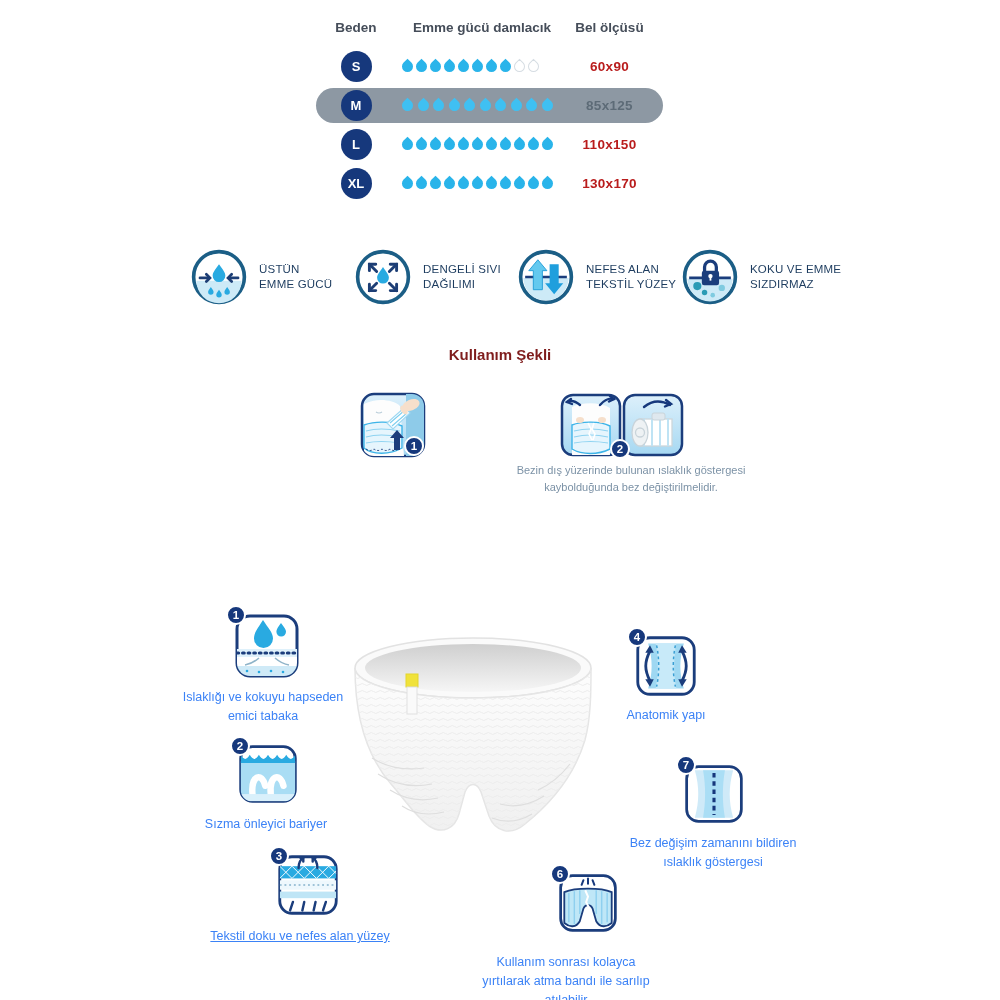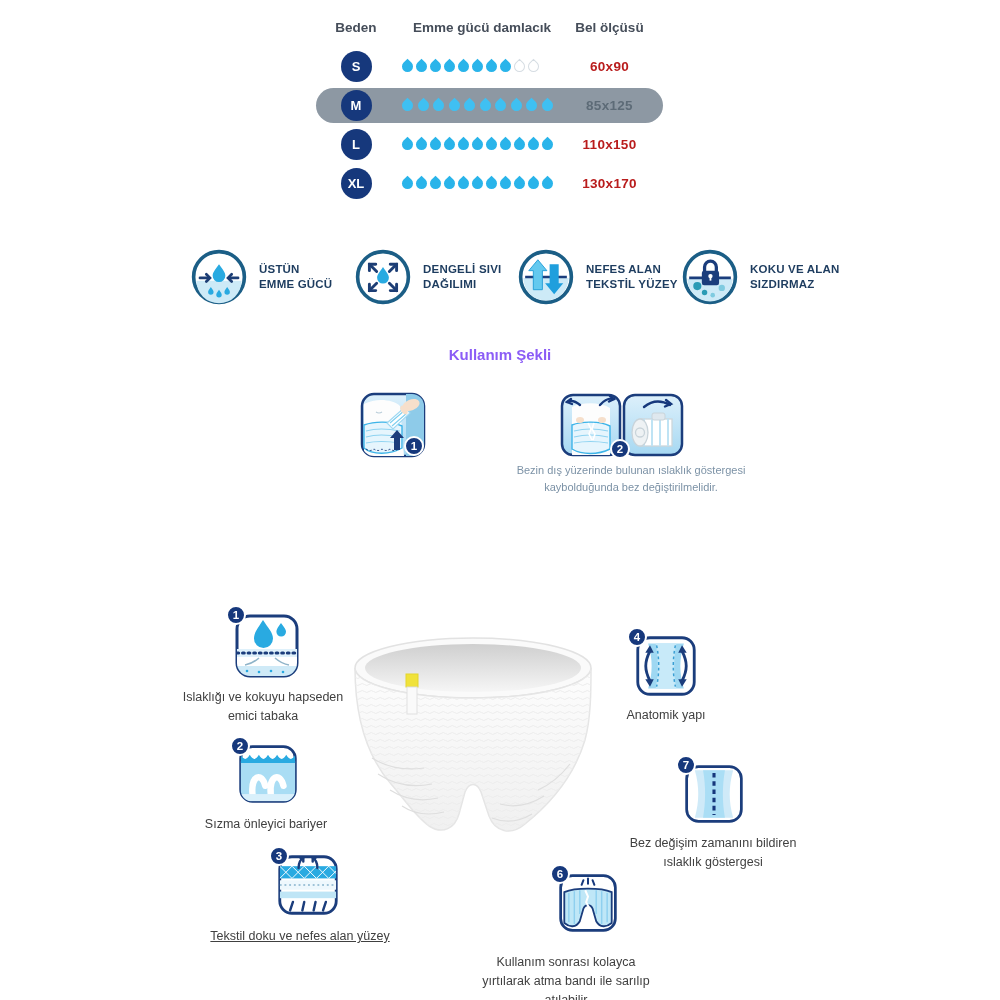--- a/index.html
+++ b/index.html
@@ -26,35 +26,35 @@
   .drop{width:11px;height:11px;border-radius:0 50% 50% 50%;transform:rotate(45deg);flex:0 0 auto;}
   .drop.filled{background:#29b4ea;}
   .highlighted .drop.filled{background:#3fc0f2;}
   .drop.empty{background:#fff;border:1.5px solid #d6dde3;box-sizing:border-box;}
   .col-waist{width:95px;text-align:center;font-weight:700;font-size:13.5px;color:#b91c1c;letter-spacing:.3px;}
   .highlighted .col-waist{color:#5d6b77;}
 
   
   .feature-item{position:absolute;top:248px;display:flex;align-items:center;}
   .feature-item .fi-circle{width:58px;height:58px;flex:0 0 auto;}
-  .feature-label{margin-left:11px;font-weight:700;font-size:11.5px;line-height:1.28;
+  .feature-label{margin-left:11px;font-weight:400;font-size:11.5px;line-height:1.28;
       color:#1d3c5f;letter-spacing:.2px;white-space:nowrap;}
 
   
   .usage-title{position:absolute;left:0;top:346px;width:1000px;text-align:center;
-      font-weight:700;font-size:15px;color:#8b5cf6;}
+      font-weight:700;font-size:15px;color:#7f1d1d;}
   .usage-text{position:absolute;font-size:11px;line-height:1.55;color:#7c92a6;text-align:center;}
   .usage-text p{margin:0 0 17px 0;}
   .num-badge{position:absolute;width:20px;height:20px;border-radius:50%;background:#16387c;color:#fff;
       font-size:11.5px;font-weight:700;display:flex;align-items:center;justify-content:center;
       border:2px solid #fff;box-sizing:border-box;}
 
   
   .picon{position:absolute;}
-  .caption{position:absolute;font-size:12.5px;line-height:1.5;color:#404040;text-align:center;}
+  .caption{position:absolute;font-size:12.5px;line-height:1.5;color:#3b82f6;text-align:center;}
 </style>
 </head>
 <body>
 
 <div class="page">
 
   <section class="size-table">
     <div class="table-headers">
       <span class="hdr-size">Beden</span>
       <span class="hdr-abs">Emme gücü damlacık</span>
@@ -206,21 +206,21 @@
         <circle cx="26" cy="49" r="3" fill="#2a9bb5"></circle>
       <circle cx="35" cy="52" r="2.5" fill="#7fcbe0"></circle>
         <circle cx="45" cy="44" r="3.5" fill="#7fcbe0"></circle>
       <line x1="9" y1="33" x2="55" y2="33" stroke="#1b3d7c" stroke-width="3"></line>
       <path d="M26 26 v-5 a6.5 6.5 0 0 1 13 0 v5" fill="none" stroke="#1b3d7c" stroke-width="3.6"></path>
       <rect x="23" y="25" width="19" height="16" rx="2.5" fill="#1b3d7c"></rect>
       <circle cx="32.5" cy="31" r="2.4" fill="#fff"></circle>
         <rect x="31.5" y="31" width="2" height="5" fill="#fff"></rect>
     </svg>
     <div class="feature-label">
-      <span>KOKU VE ALAN</span><br>
+      <span>KOKU VE EMME</span><br>
       <span>SIZDIRMAZ</span>
     </div>
   </div>
 
   <div class="usage-title">Kullanım Şekli</div>
 
   <div class="abs" style="left:360px;top:392px;width:66px;height:66px;">
     <svg viewBox="0 0 66 66" width="66" height="66">
       <defs>
         <linearGradient id="bg1" x1="0" y1="0" x2="0" y2="1">

